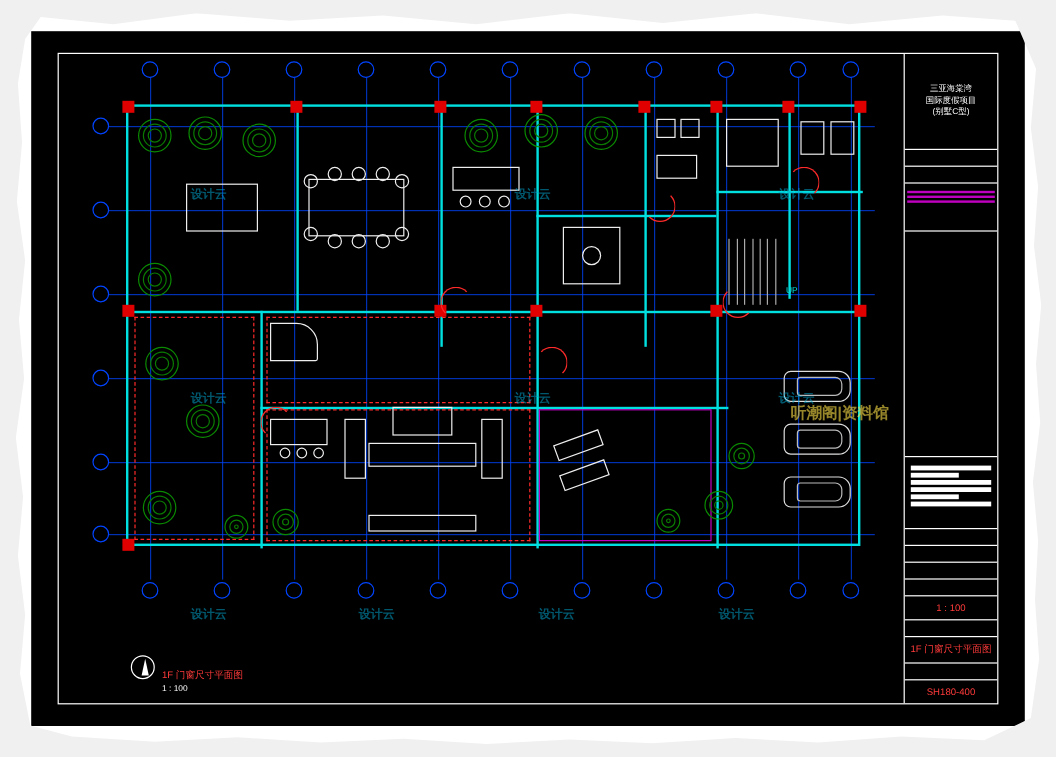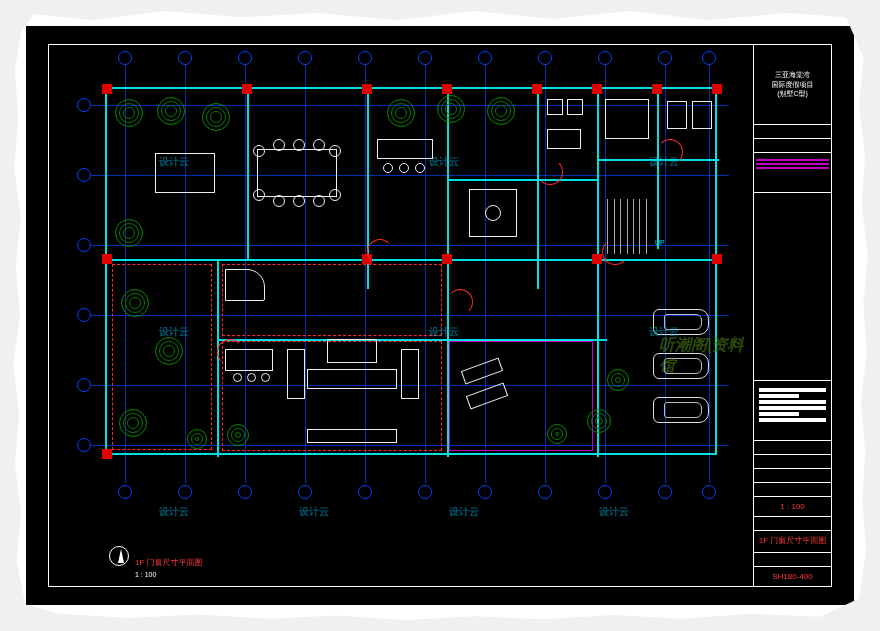--- a/index.html
+++ b/index.html
@@ -153,21 +153,21 @@
   
   .wm {
     position: absolute;
     color: rgba(0,160,200,0.55);
     font-size: 10px;
     font-weight: bold;
     pointer-events: none;
   }
   .wm-red {
     position:absolute;
-    color:#4d7c0f; opacity:.6; font-size:16px; font-weight:bold;font-style:italic;
+    color:#fde047; opacity:.6; font-size:13px; font-weight:bold;
   }
 
   
   .north {
     position:absolute; left:60px; bottom:20px;
     width:20px; height:20px;
     border:1.5px solid #fff; border-radius:50%;
   }
   .north::before{
     content:""; position:absolute; left:8px; top:2px;

